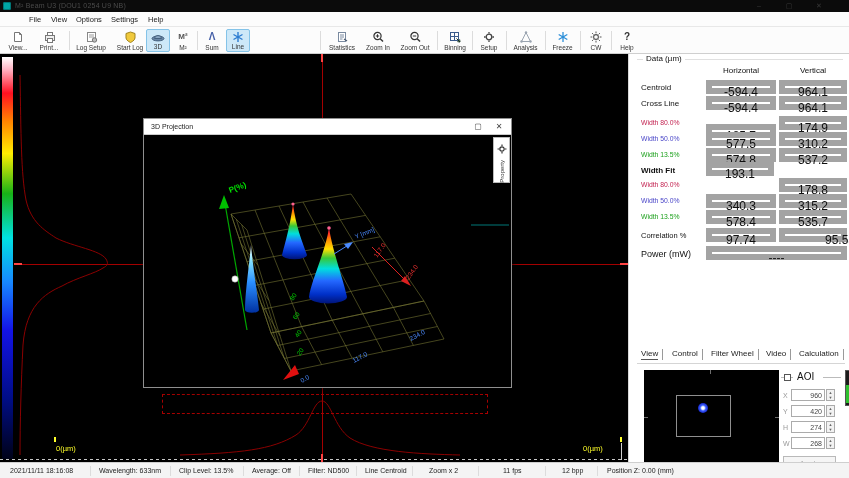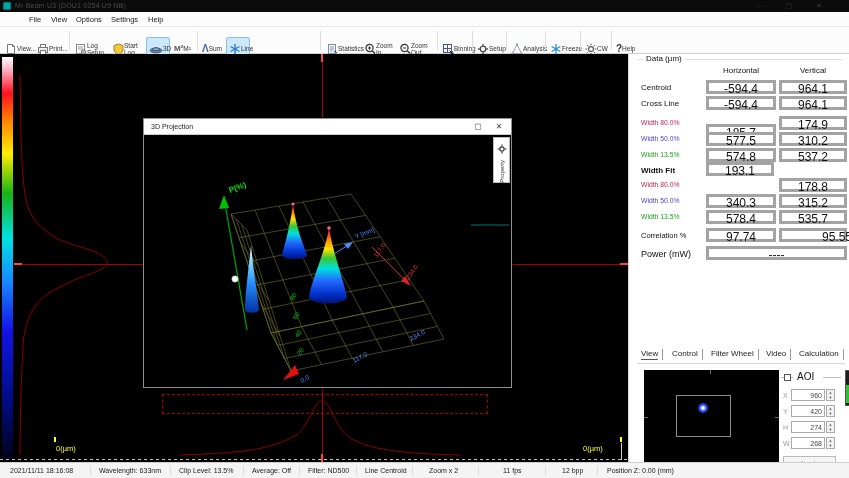--- a/index.html
+++ b/index.html
@@ -9,21 +9,21 @@
   
   .titlebar { left:0; top:0; width:849px; height:12px; background:#0b0b0b; }
   .titlebar .ttext { position:absolute; left:15px; top:2px; font-size:7px; color:#4a4a4a; letter-spacing:.2px; }
   .appicon { position:absolute; left:3px; top:2px; width:8px; height:8px; background:#00a5a5; border-radius:2px; box-shadow:inset 0 0 0 1px #007777; }
   .winbtn { position:absolute; top:1px; width:18px; height:10px; color:#383838; font-size:7px; text-align:center; line-height:10px; }
   
   .menubar { left:0; top:12px; width:849px; height:15px; background:#fcfcfc; border-bottom:1px solid #e8e8e8; }
   .menuitem { position:absolute; top:3px; font-size:7.5px; color:#222;margin-left:20px; }
   
   .toolbar { left:0; top:27px; width:849px; height:27px; background:#fcfcfc; border-bottom:1px solid #cfcfcf; }
-  .tbtn { position:absolute; top:2px; height:23px; display:flex; flex-direction:row; align-items:center; font-size:6.5px; color:#333; padding:1px 2px;margin-top:8px; }
+  .tbtn { position:absolute; top:2px; height:23px; display:flex; flex-direction:column; align-items:center; justify-content:space-between; font-size:6.5px; color:#333; padding:1px 2px; }
   .tbtn .ticon { height:13px; display:flex; align-items:center; justify-content:center; font-size:10px; }
   .tbtn.hl { background:#cde8f8; border:1px solid #84c3e8; border-radius:2px; }
   .tsep { position:absolute; top:4px; width:1px; height:19px; background:#dcdcdc; }
   
   .mainview { left:0; top:54px; width:628px; height:408px; background:#000; }
   .colorbar { position:absolute; left:2px; top:3px; width:11px; height:402px;
      background:linear-gradient(to bottom,#ffffff 0%,#ffb6c6 3%,#ff1021 9%,#ff8400 16%,#ffee00 24%,#17b317 34%,#00e2e2 45%,#1787ff 56%,#1313e6 68%,#000d86 85%,#000218 100%); }
   .dashedrect { position:absolute; left:162px; top:340px; width:326px; height:20px; border:1px dashed #a80000; }
   .ylab { position:absolute; font-size:7.5px; font-weight:normal; color:#ffff29; }
   
@@ -36,21 +36,21 @@
   
   .rpanel { left:628px; top:54px; width:221px; height:408px; background:#ffffff; border-left:1px solid #d8d8d8; }
   .dp-title { position:absolute; left:14px; top:0px; font-size:8px; color:#111; background:#fff; padding:0 3px; z-index:2; }
   .dp-topline { position:absolute; left:8px; top:5px; width:206px; height:1px; background:#e0e0e0; }
   .dp-colhead { position:absolute; font-size:8px; color:#111; text-align:center; }
   .dp-row-label { position:absolute; left:12px; font-size:8px; color:#111; }
   .dp-row-label.sm { font-size:6.8px; }
   .red  { color:#c21f4e; }
   .blue { color:#4a46c8; }
   .green{ color:#1da11d; }
-  .vbox { position:absolute; height:14px; border:3px solid #a3a3a3; background:#fff; font-size:12px; color:#101010; text-align:center; line-height:13px; }
+  .vbox { position:absolute; height:14px; border:6px solid #a3a3a3; background:#fff; font-size:12px; color:#101010; text-align:center; line-height:13px; }
   
   .tabstrip { position:absolute; left:8px; top:293px; width:208px; height:17px; border-bottom:1px solid #d5d5d5; }
   .tab { position:absolute; top:2px; font-size:8px; color:#222; padding:0 4px 2px 4px; border-right:1px solid #9a9a9a; }
   .tab.active { border-right:1px solid #9a9a9a; }
   .tab.active .tlabel { border-bottom:1px solid #555; padding-bottom:1px; }
   
   .preview { position:absolute; left:15px; top:316px; width:135px; height:97px; background:#000; }
   .aoirect { position:absolute; left:32px; top:25px; width:55px; height:42px; border:1px solid #8f8f8f; }
   .beamdot { position:absolute; left:54px; top:33px; width:10px; height:10px; border-radius:50%;
      background:radial-gradient(circle,#ffffff 0%,#ffffff 18%,#3e62ff 40%,#1626c8 70%,rgba(10,20,120,0) 100%); }

